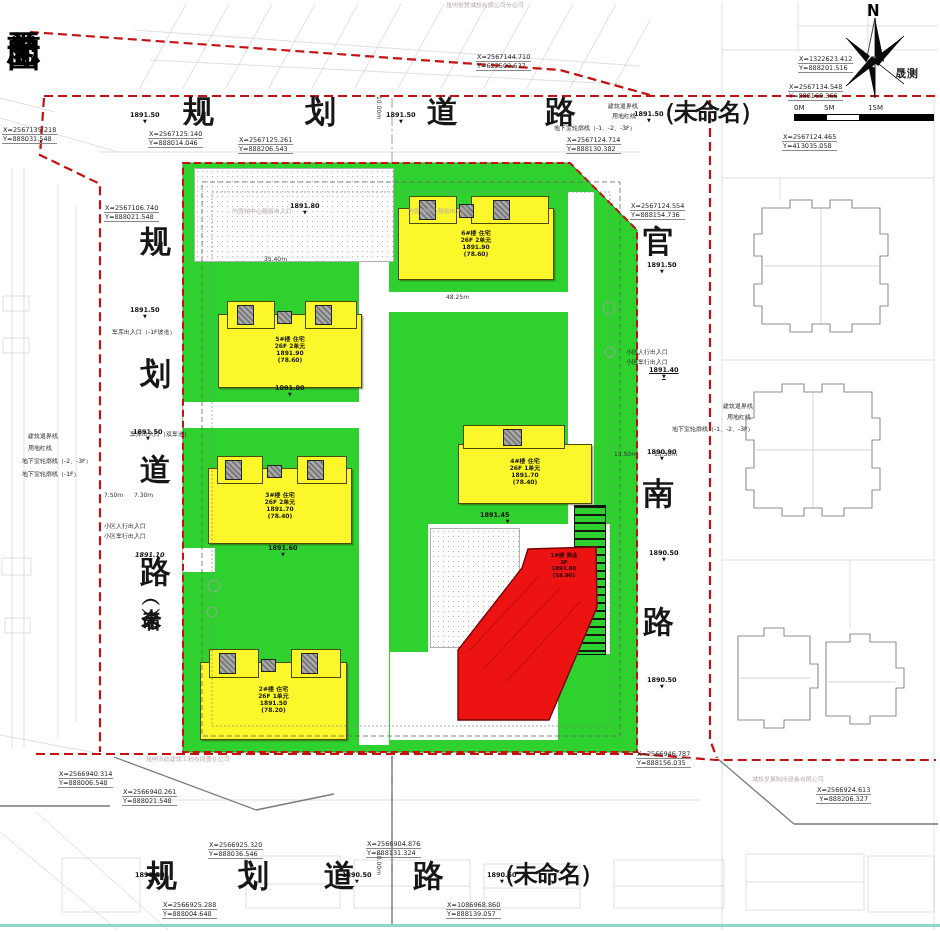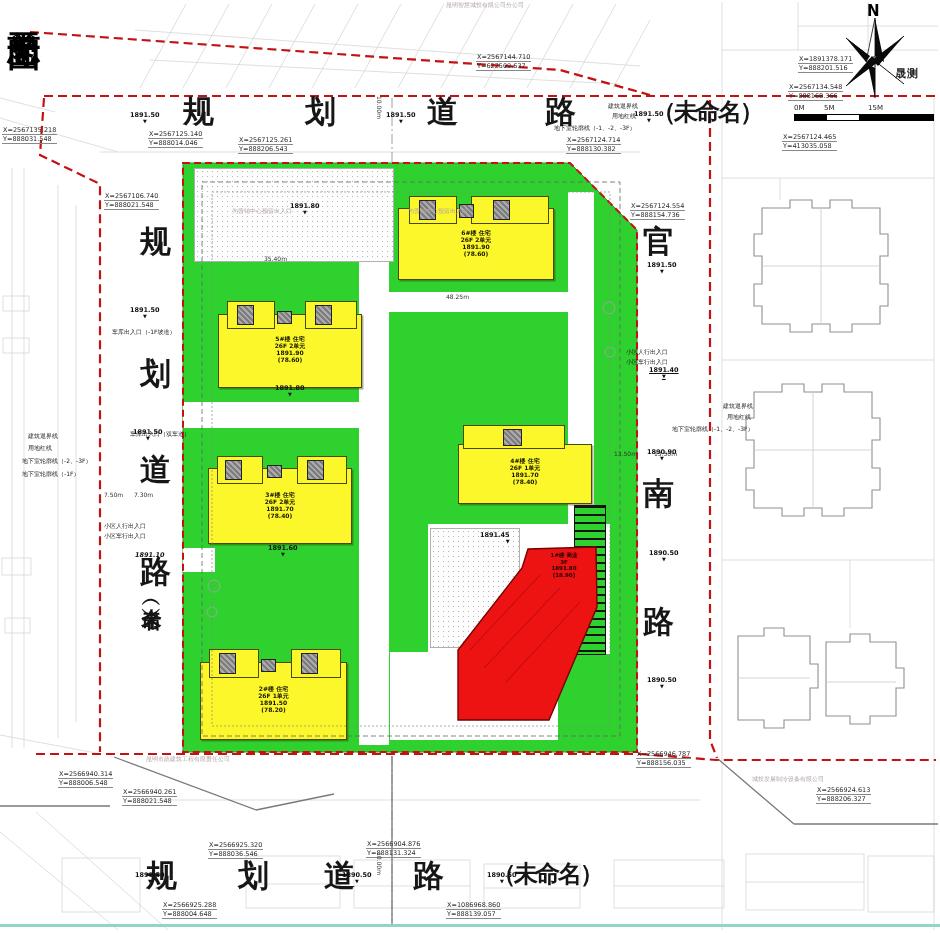--- a/index.html
+++ b/index.html
@@ -268,56 +268,56 @@
       </div>
       <div class="callout" style="left: 238px; top: 136px;">
         <div>X=2567125.261</div>
         <div>Y=888206.543</div>
       </div>
       <div class="callout" style="left: 476px; top: 53px;">
         <div>X=2567144.710</div>
         <div>Y=622509.637</div>
       </div>
       <div class="callout" style="left: 798px; top: 55px;">
-        <div>X=1891378.171</div>
+        <div>X=1322623.412</div>
         <div>Y=888201.516</div>
       </div>
       <div class="callout" style="left: 788px; top: 83px;">
         <div>X=2567134.548</div>
         <div>Y=888168.366</div>
       </div>
       <div class="callout" style="left: 566px; top: 136px;">
         <div>X=2567124.714</div>
         <div>Y=888130.382</div>
       </div>
       <div class="callout" style="left: 782px; top: 133px;">
         <div>X=2567124.465</div>
         <div>Y=413035.058</div>
       </div>
-      <div class="callout" style="left: 104px; top: 192px;">
+      <div class="callout" style="left: 104px; top: 204px;">
         <div>X=2567106.740</div>
         <div>Y=888021.548</div>
       </div>
       <div class="callout" style="left: 630px; top: 202px;">
         <div>X=2567124.554</div>
         <div>Y=888154.736</div>
       </div>
       <div class="callout" style="left: 58px; top: 770px;">
         <div>X=2566940.314</div>
         <div>Y=888006.548</div>
       </div>
       <div class="callout" style="left: 122px; top: 788px;">
         <div>X=2566940.261</div>
         <div>Y=888021.548</div>
       </div>
       <div class="callout" style="left: 636px; top: 750px;">
         <div>X=2566946.787</div>
         <div>Y=888156.035</div>
       </div>
-      <div class="callout" style="left: 816px; top: 786px;">
+      <div class="callout" style="left: 816px; top: 786px; text-align: center;">
         <div>X=2566924.613</div>
         <div>Y=888206.327</div>
       </div>
       <div class="callout" style="left: 208px; top: 841px;">
         <div>X=2566925.320</div>
         <div>Y=888036.546</div>
       </div>
       <div class="callout" style="left: 366px; top: 840px;">
         <div>X=2566904.876</div>
         <div>Y=888131.324</div>
@@ -376,21 +376,21 @@
       </div>
       <div class="elev" style="left: 290px; top: 203px;">
         <div>1891.80</div>
       </div>
       <div class="elev" style="left: 275px; top: 385px;">
         <div>1891.80</div>
       </div>
       <div class="elev" style="left: 268px; top: 545px;">
         <div>1891.60</div>
       </div>
-      <div class="elev" style="left: 480px; top: 532px; text-align: right;">
+      <div class="elev" style="left: 480px; top: 512px; text-align: right;">
         <div>1891.45</div>
       </div>
     </div>
   <div>
       <div class="note" style="left: 608px; top: 102px;">
         <div>建筑退界线</div>
       </div>
       <div class="note" style="left: 612px; top: 112px;">
         <div>用地红线</div>
       </div>

